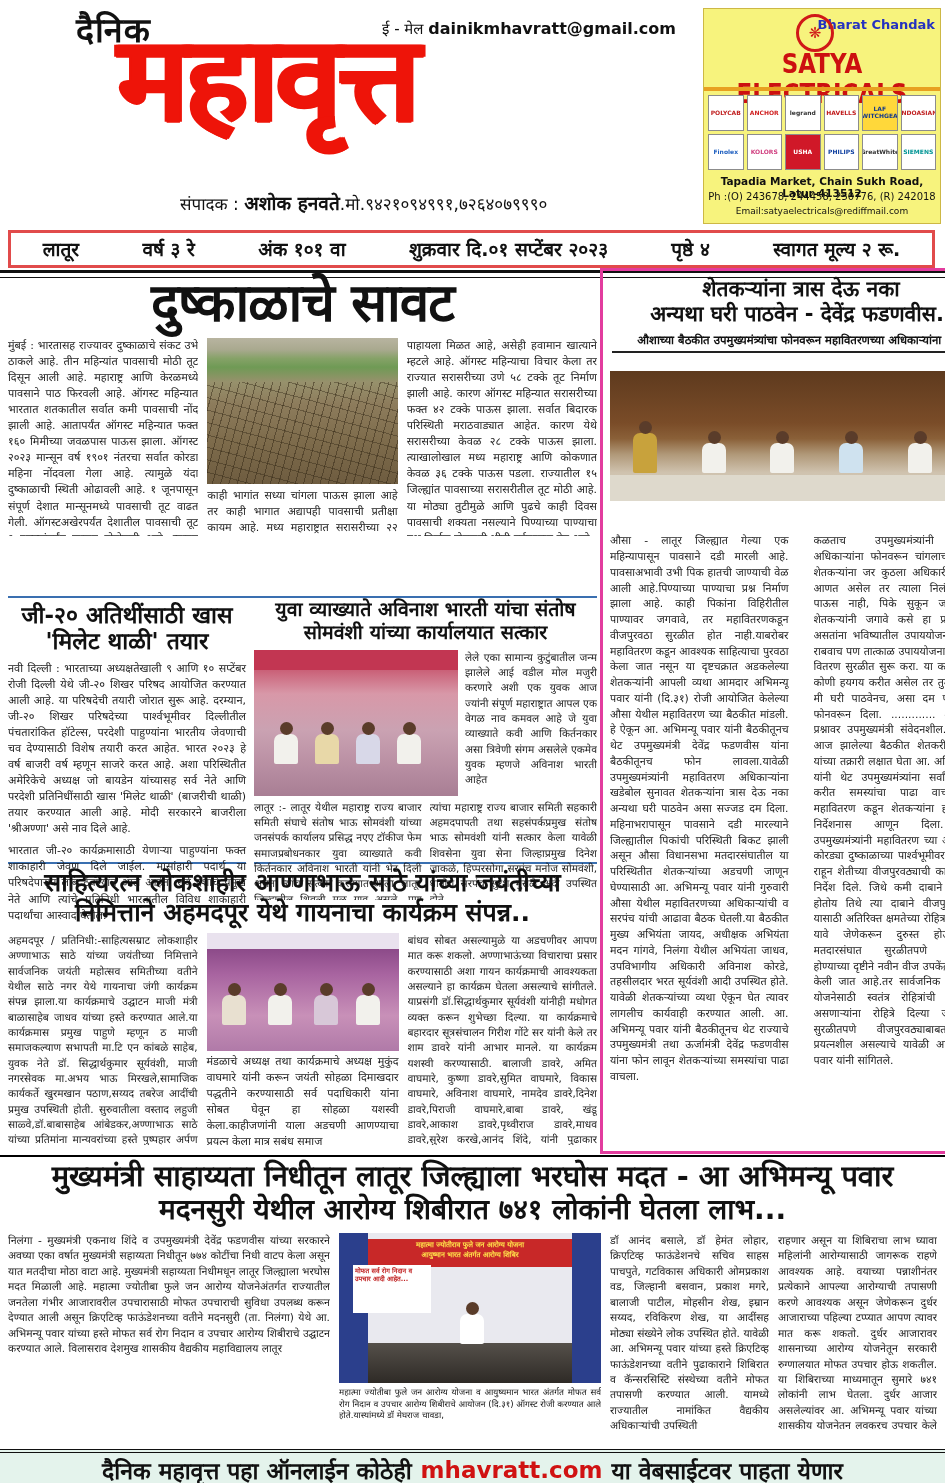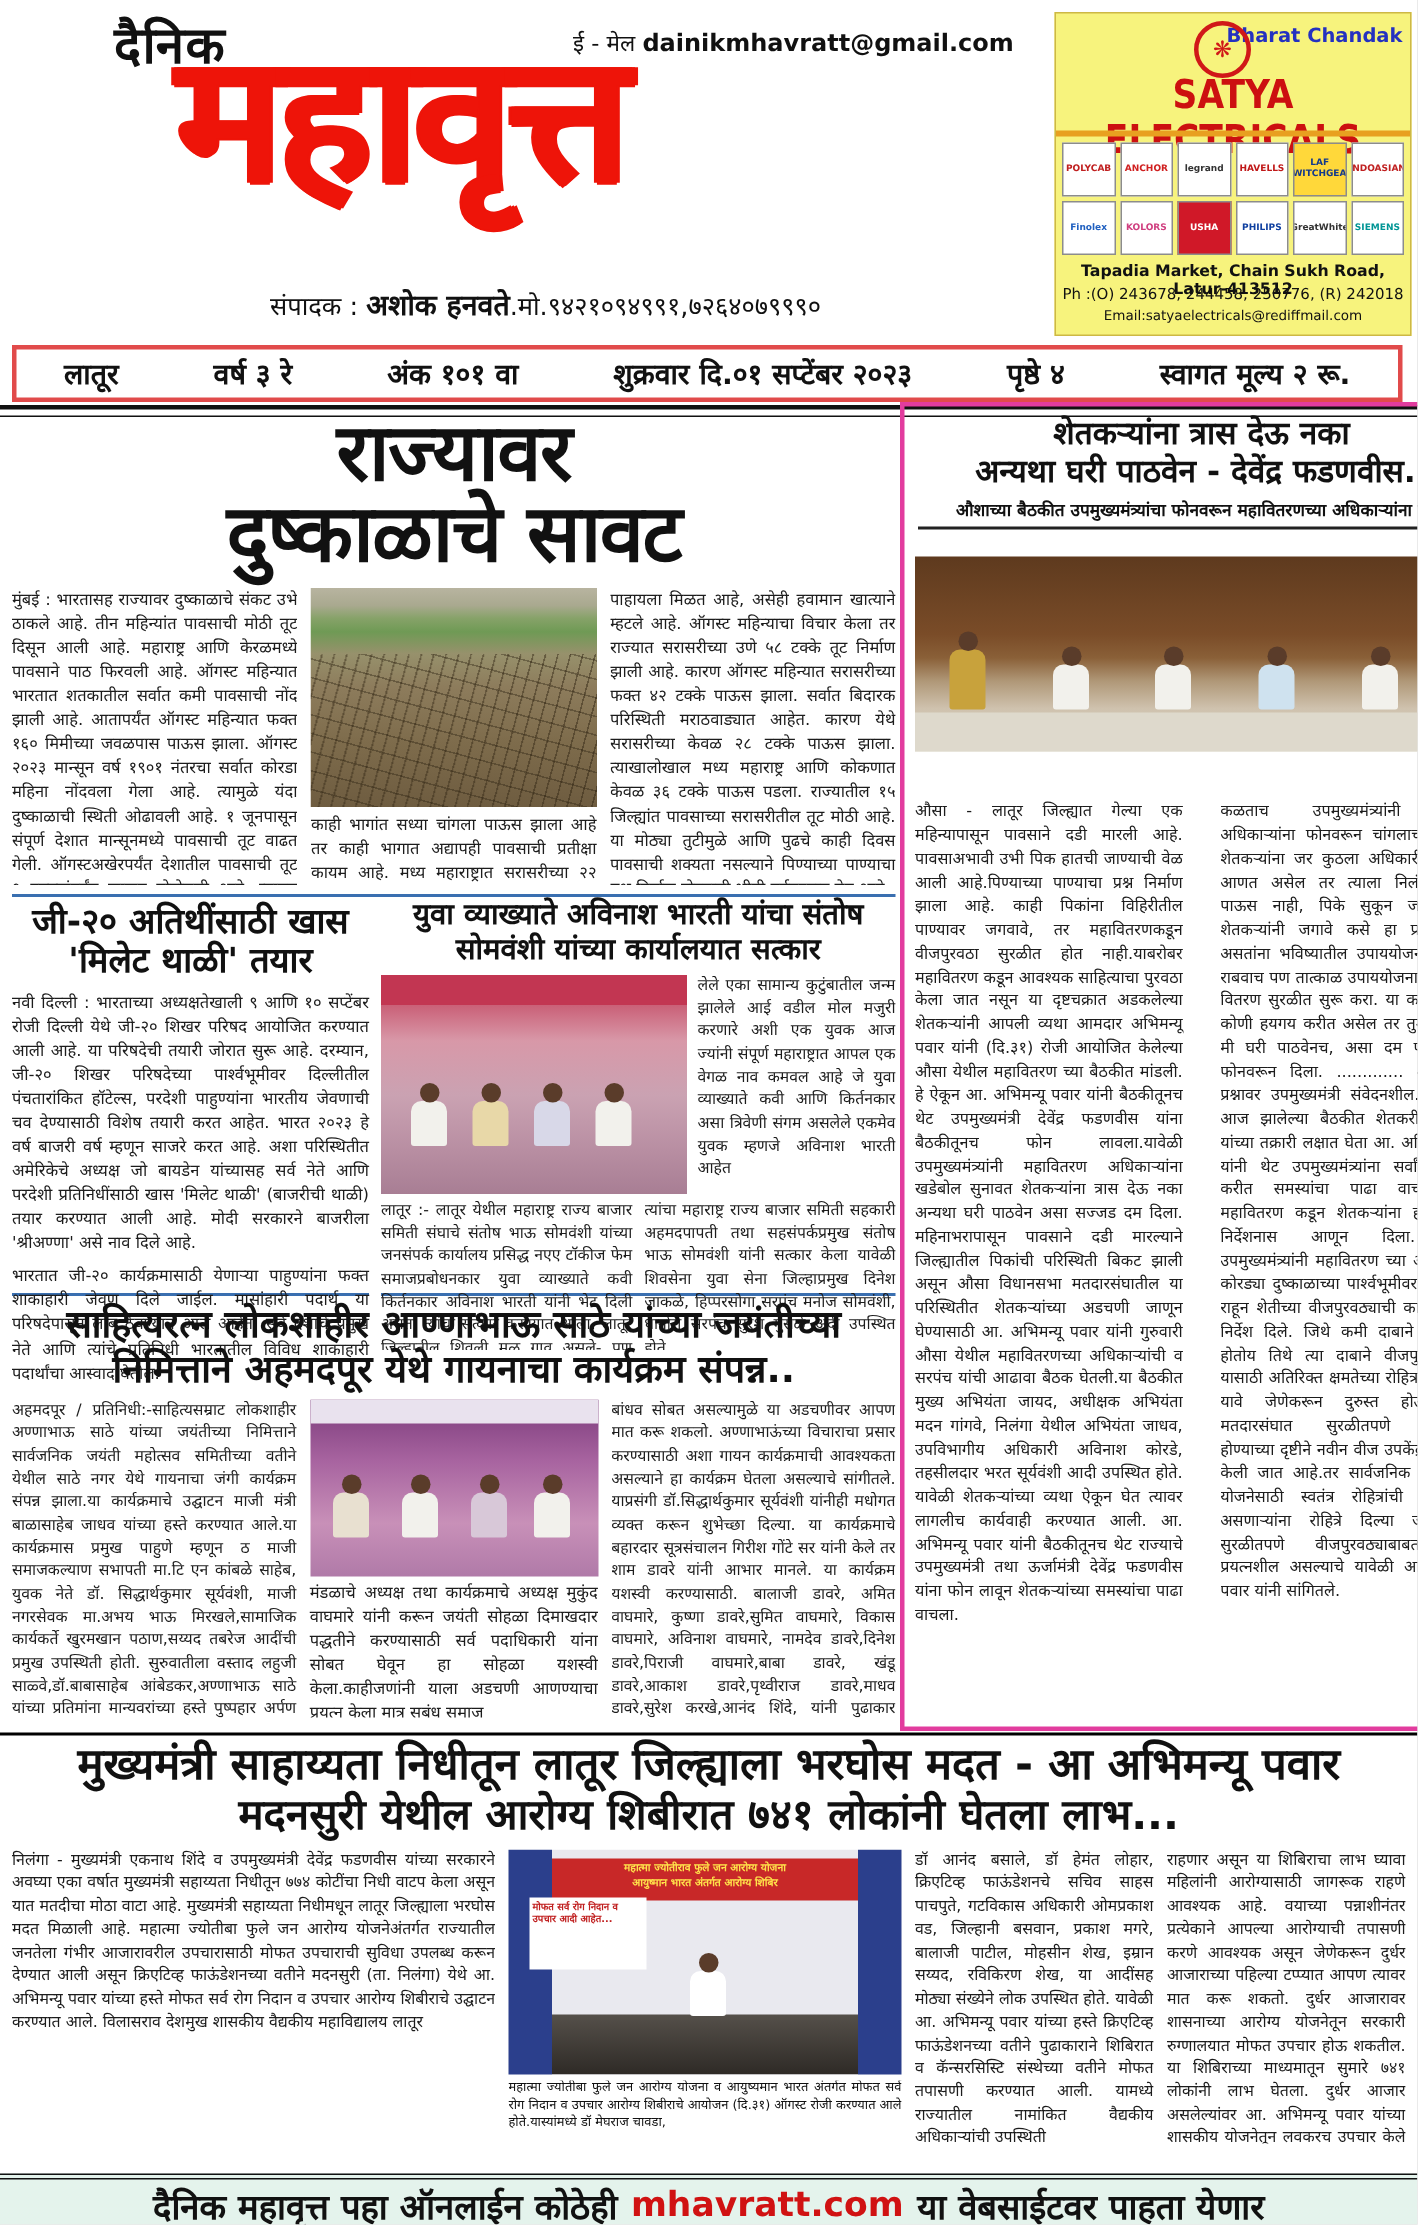--- a/index.html
+++ b/index.html
@@ -165,21 +165,20 @@
     <span>लातूर</span>
     <span>वर्ष ३ रे</span>
     <span>अंक १०१ वा</span>
     <span>शुक्रवार दि.०१ सप्टेंबर २०२३</span>
     <span>पृष्ठे ४</span>
     <span>स्वागत मूल्य २ रू.</span>
   </div>
   <div class="abs rule-black"></div>
 
   <section class="abs lead">
-    <div class="lead-h">राज्यावर</div>
     <div class="lead-h">दुष्काळाचे सावट</div>
     <div class="lead-body">
       <div class="c btxt">मुंबई : भारतासह राज्यावर दुष्काळाचे संकट उभे ठाकले आहे. तीन महिन्यांत पावसाची मोठी तूट दिसून आली आहे. महाराष्ट्र आणि केरळमध्ये पावसाने पाठ फिरवली आहे. ऑगस्ट महिन्यात भारतात शतकातील सर्वात कमी पावसाची नोंद झाली आहे. आतापर्यंत ऑगस्ट महिन्यात फक्त १६० मिमीच्या जवळपास पाऊस झाला. ऑगस्ट २०२३ मान्सून वर्ष १९०१ नंतरचा सर्वात कोरडा महिना नोंदवला गेला आहे. त्यामुळे यंदा दुष्काळाची स्थिती ओढावली आहे. १ जूनपासून संपूर्ण देशात मान्सूनमध्ये पावसाची तूट वाढत गेली. ऑगस्टअखेरपर्यंत देशातील पावसाची तूट ९ टक्क्यांपर्यंत जाऊन पोहोचली आहे. त्यातच पुन्हा एकदा मान्सून ब्रेकची स्थिती असल्याने ही तूट आणखी वाढण्याची भीती वर्तवण्यात आली. देशातील</div>
       <div class="c">
         <div class="photo-drought"></div>
         <div class="btxt">काही भागांत सध्या चांगला पाऊस झाला आहे तर काही भागात अद्यापही पावसाची प्रतीक्षा कायम आहे. मध्य महाराष्ट्रात सरासरीच्या २२ टक्के पावसाची तूट झाल्याचे पाहायला मिळत आहे. मराठवाड्यातदेखील १ जूनपासून सरासरीच्या १९ टक्के पावसाची तूट</div>
       </div>
       <div class="c btxt">पाहायला मिळत आहे, असेही हवामान खात्याने म्हटले आहे. ऑगस्ट महिन्याचा विचार केला तर राज्यात सरासरीच्या उणे ५८ टक्के तूट निर्माण झाली आहे. कारण ऑगस्ट महिन्यात सरासरीच्या फक्त ४२ टक्के पाऊस झाला. सर्वात बिदारक परिस्थिती मराठवाड्यात आहेत. कारण येथे सरासरीच्या केवळ २८ टक्के पाऊस झाला. त्याखालोखाल मध्य महाराष्ट्र आणि कोकणात केवळ ३६ टक्के पाऊस पडला. राज्यातील १५ जिल्ह्यांत पावसाच्या सरासरीतील तूट मोठी आहे. या मोठ्या तुटीमुळे आणि पुढचे काही दिवस पावसाची शक्यता नसल्याने पिण्याच्या पाण्याचा प्रश्न निर्माण होण्याची भीती वर्तवण्यात येत आहे.</div>
     </div>
   </section>

